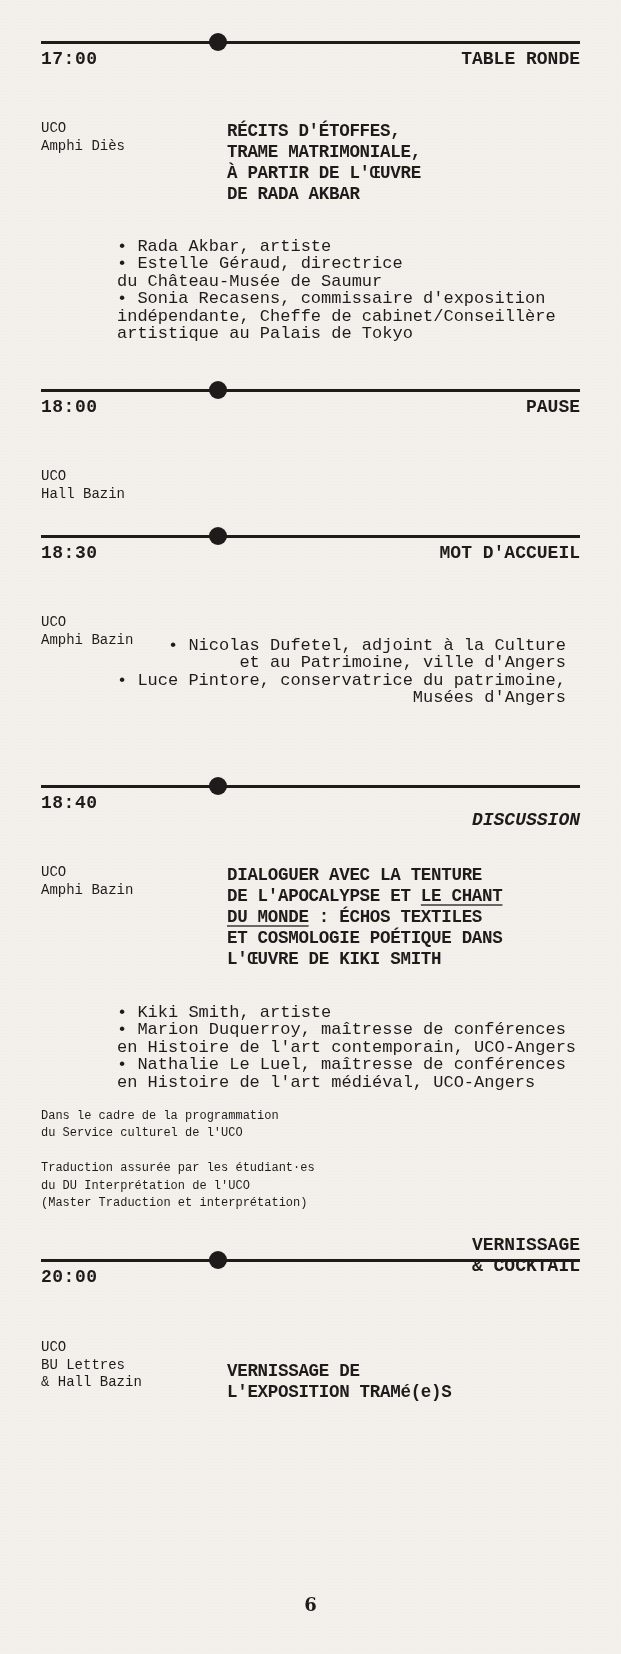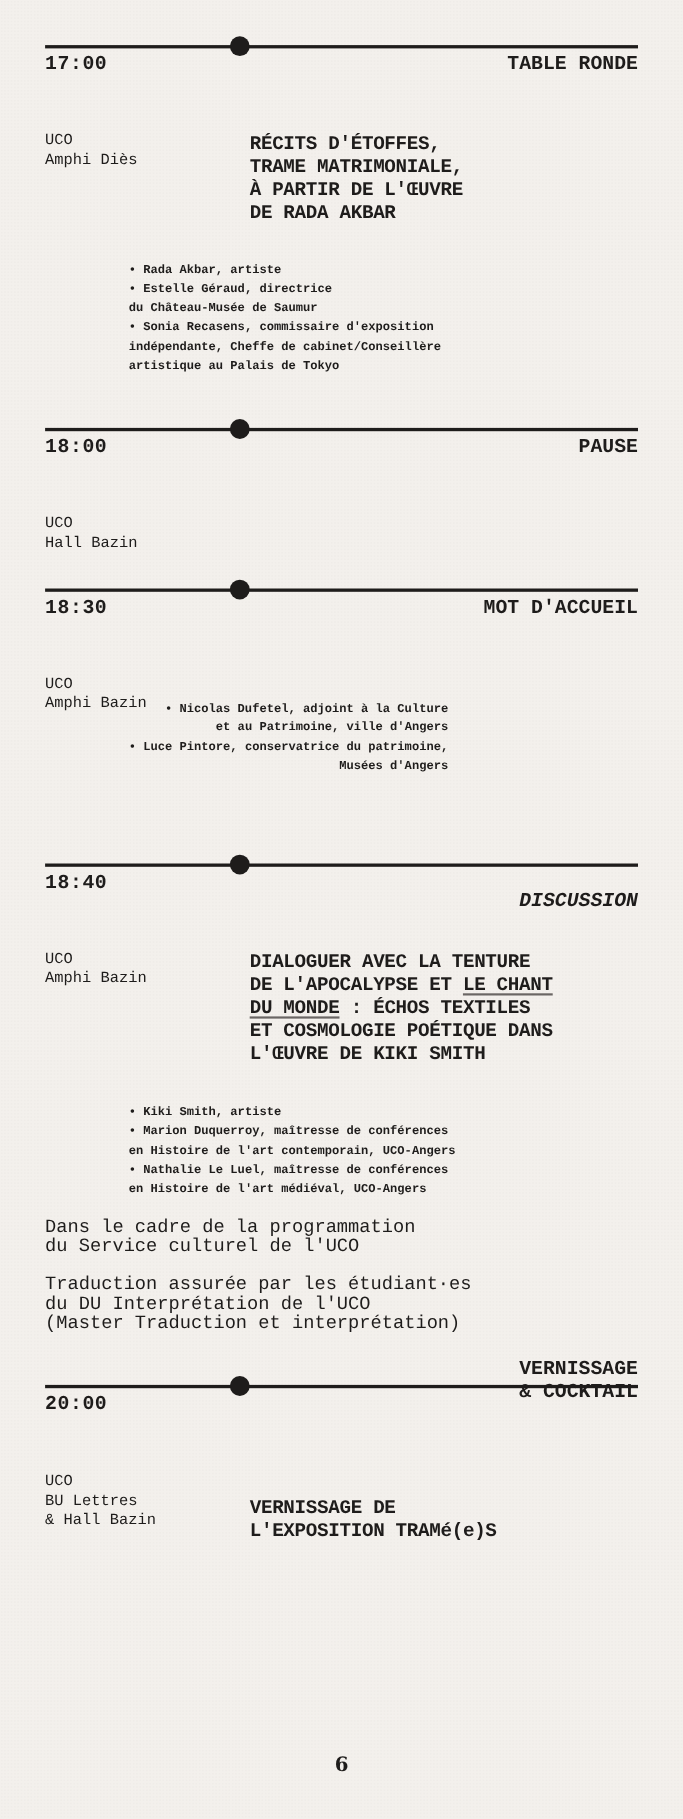--- a/index.html
+++ b/index.html
@@ -76,29 +76,28 @@
     .talk-title .line { display: block; white-space: pre; }
     .talk-title .u {
       text-decoration: underline;
       text-decoration-color: #6a6664;
       text-underline-offset: 3px;
       text-decoration-thickness: 2px;
     }
     .speakers {
       position: absolute;
       left: 117px;
-      font-size: 11px;
+      font-size: 17px;
       line-height: 17.4px;
-      font-weight: bold;
     }
     .speakers .line { display: block; white-space: pre; }
     .notes {
       position: absolute;
       left: 41px;
-      font-size: 17px;
+      font-size: 12px;
       line-height: 17.4px;
     }
     .notes .line { display: block; white-space: pre; }
     .notes .gap { display: block; height: 17.4px; }
     .page-number {
       position: absolute;
       left: 0;
       width: 621px;
       top: 1594px;
       text-align: center;

